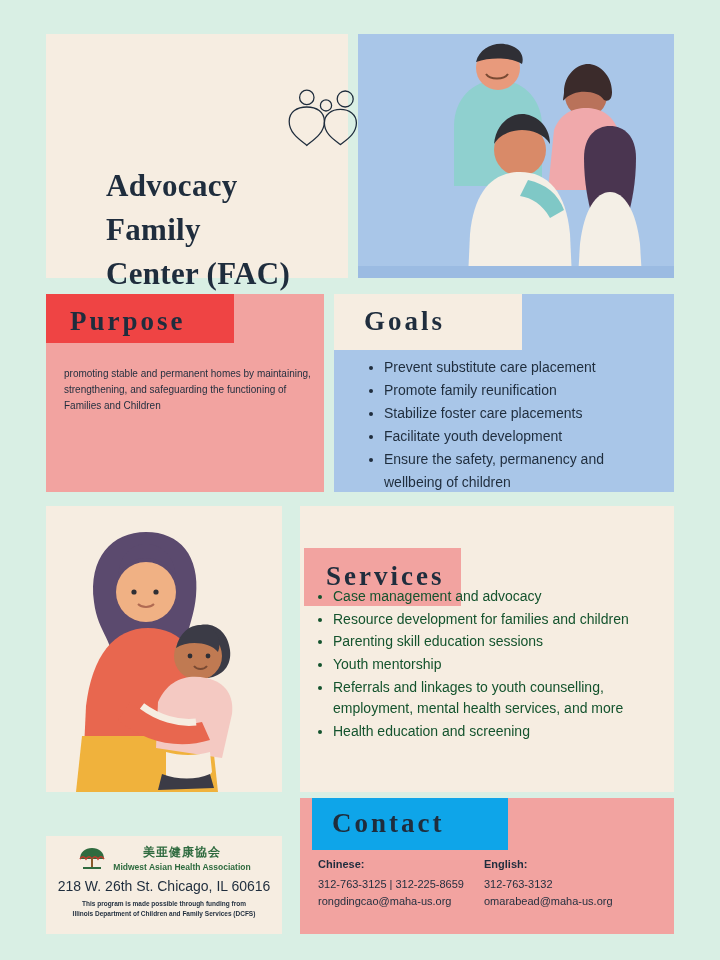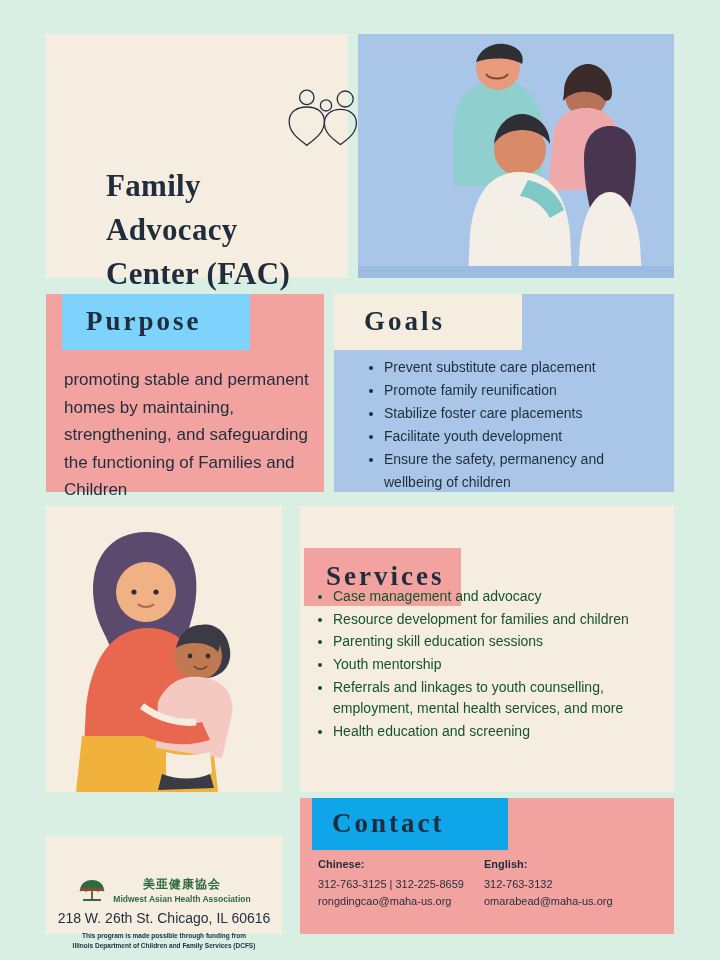--- a/index.html
+++ b/index.html
@@ -28,30 +28,30 @@
   
   .hero{
     position:absolute;left:358px;top:34px;width:316px;height:244px;
     background:#a9c6e8;overflow:hidden;
   }
 
   
   .purpose-wrap{position:absolute;left:46px;top:294px;width:278px;height:198px;}
   .purpose-bg{position:absolute;inset:0;background:#f2a3a0;}
   .purpose-head{
-    position:absolute;left:16px;top:0;width:188px;height:56px;background:#7dd3fc;
+    position:absolute;left:0;top:0;width:188px;height:49px;background:#ef4444;
   }
   .purpose-head span{
     position:absolute;left:24px;top:12px;
     font-family:"Liberation Serif", serif;font-weight:bold;font-size:27px;
     letter-spacing:3px;color:#1f2d3d;
   }
   .purpose-body{
     position:absolute;left:18px;top:72px;width:248px;
-    font-size:17px;line-height:1.62;color:#1f2d3d;
+    font-size:10px;line-height:1.62;color:#1f2d3d;
   }
 
   
   .goals-wrap{position:absolute;left:334px;top:294px;width:340px;height:198px;}
   .goals-bg{position:absolute;inset:0;background:#a9c6e8;}
   .goals-head{position:absolute;left:0;top:0;width:188px;height:56px;background:#f6ede1;}
   .goals-head span{
     position:absolute;left:24px;top:12px;
     font-family:"Liberation Serif", serif;font-weight:bold;font-size:27px;
     letter-spacing:3px;color:#1f2d3d;margin-left:6px;
@@ -91,21 +91,21 @@
     letter-spacing:3px;color:#1f2d3d;
   }
   .contact-cols{position:absolute;left:18px;top:58px;width:348px;display:flex;gap:0;}
   .contact-col{width:166px;font-size:11px;line-height:1.6;color:#1f2d3d;}
   .contact-col .lbl{font-weight:bold;display:block;margin-bottom:2px;}
 
   
   .org-card{
     position:absolute;left:46px;top:836px;width:236px;height:98px;background:#f6ede1;
   }
-  .org-inner{position:absolute;left:0;top:8px;width:236px;text-align:center;margin-top:32px;}
+  .org-inner{position:absolute;left:0;top:8px;width:236px;text-align:center;}
   .org-name-row{display:flex;align-items:center;justify-content:center;gap:6px;}
   .org-cn{font-size:12px;font-weight:bold;color:#2f6b3f;letter-spacing:1px;}
   .org-en{font-size:8.5px;font-weight:bold;color:#2f6b3f;margin-top:1px;}
   .org-addr{font-size:14px;color:#1f2d3d;margin-top:6px;}
   .org-fund{font-size:6.5px;color:#1f2d3d;margin-top:5px;line-height:1.5;font-weight:bold;}
 
   ul{margin:0;padding-left:16px;}
   li{margin:0 0 1px 0;}
 </style>
 </head>
@@ -115,22 +115,22 @@
 
   <div class="title-card">
     <svg class="logo-mark" viewBox="0 0 120 82">
       <circle cx="36" cy="14" r="9" fill="none" stroke="#1f2d3d" stroke-width="1.6"></circle>
       <circle cx="60" cy="24" r="7" fill="none" stroke="#1f2d3d" stroke-width="1.6"></circle>
       <circle cx="84" cy="16" r="10" fill="none" stroke="#1f2d3d" stroke-width="1.6"></circle>
       <path d="M14 44c0-12 10-18 22-18s22 6 22 18c0 14-12 22-22 30C26 66 14 58 14 44z" fill="none" stroke="#1f2d3d" stroke-width="1.6"></path>
       <path d="M58 46c0-11 9-17 20-17s20 6 20 17c0 13-11 20-20 27-9-7-20-14-20-27z" fill="none" stroke="#1f2d3d" stroke-width="1.6"></path>
     </svg>
     <div class="title-text">
+      <div>Advocacy</div>
       <div>Family</div>
-      <div>Advocacy</div>
       <div>Center (FAC)</div>
     </div>
   </div>
 
   <div class="hero">
     <svg viewBox="0 0 316 244" width="316" height="244">
       <rect x="0" y="0" width="316" height="244" fill="#a9c6e8"></rect>
 
       <g>
         <path d="M96 92c0-26 18-46 44-46s44 20 44 46v60H96z" fill="#8fd0cf"></path>

